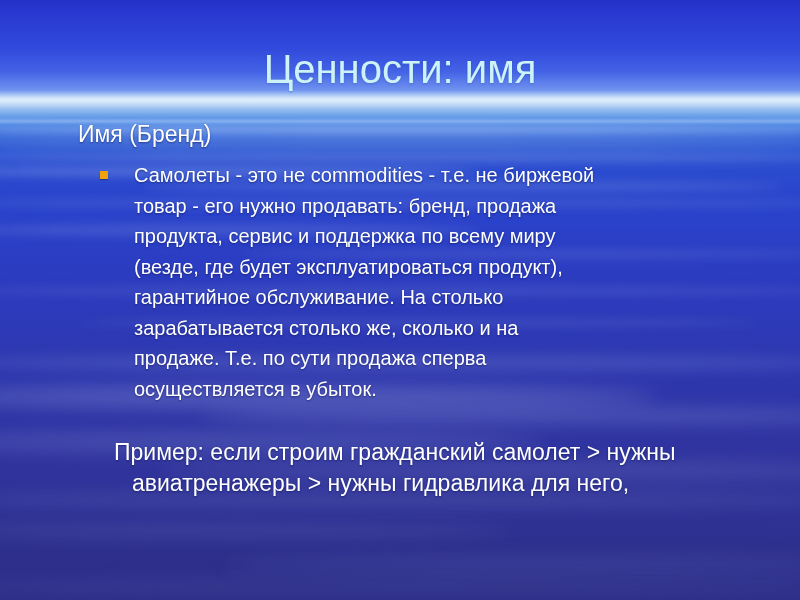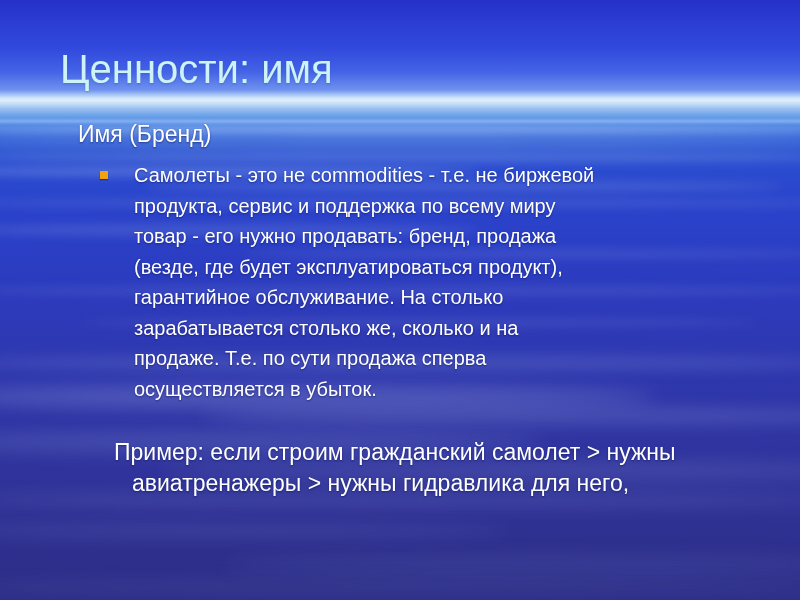--- a/index.html
+++ b/index.html
@@ -75,21 +75,21 @@
     filter: blur(5px);
     pointer-events: none;
   }
 
   
   #title {
     position: absolute;
     left: 60px;
     top: 46px;
     width: 680px;
-    text-align: left;
+    text-align: center;
     font-size: 40px;
     line-height: 46px;
     color: #cdf2f8;
     font-family: "Liberation Sans", sans-serif;
     text-shadow: 0 1px 2px rgba(40,90,160,0.35);
     white-space: nowrap;
   }
 
   
   #body-block {
@@ -168,22 +168,22 @@
 
   <div id="title">Ценности: имя</div>
 
   <div id="body-block">
 
     <div class="lvl1">Имя (Бренд)</div>
 
     <div class="bullet-row">
       <span class="bullet-sq"></span>
       <span class="nowrap-line">Самолеты - это не commodities - т.е. не биржевой</span>
+      <span class="nowrap-line">товар - его нужно продавать: бренд, продажа</span>
       <span class="nowrap-line">продукта, сервис и поддержка по всему миру</span>
-      <span class="nowrap-line">товар - его нужно продавать: бренд, продажа</span>
       <span class="nowrap-line">(везде, где будет эксплуатироваться продукт),</span>
       <span class="nowrap-line">гарантийное обслуживание. На столько</span>
       <span class="nowrap-line">зарабатывается столько же, сколько и на</span>
       <span class="nowrap-line">продаже. Т.е. по сути продажа сперва</span>
       <span class="nowrap-line">осуществляется в убыток.</span>
     </div>
 
     <div class="example">
       <span class="nowrap-line">Пример: если строим гражданский самолет &gt; нужны</span>
       <span class="nowrap-line" style="padding-left:18px;">авиатренажеры &gt; нужны гидравлика для него,</span>

